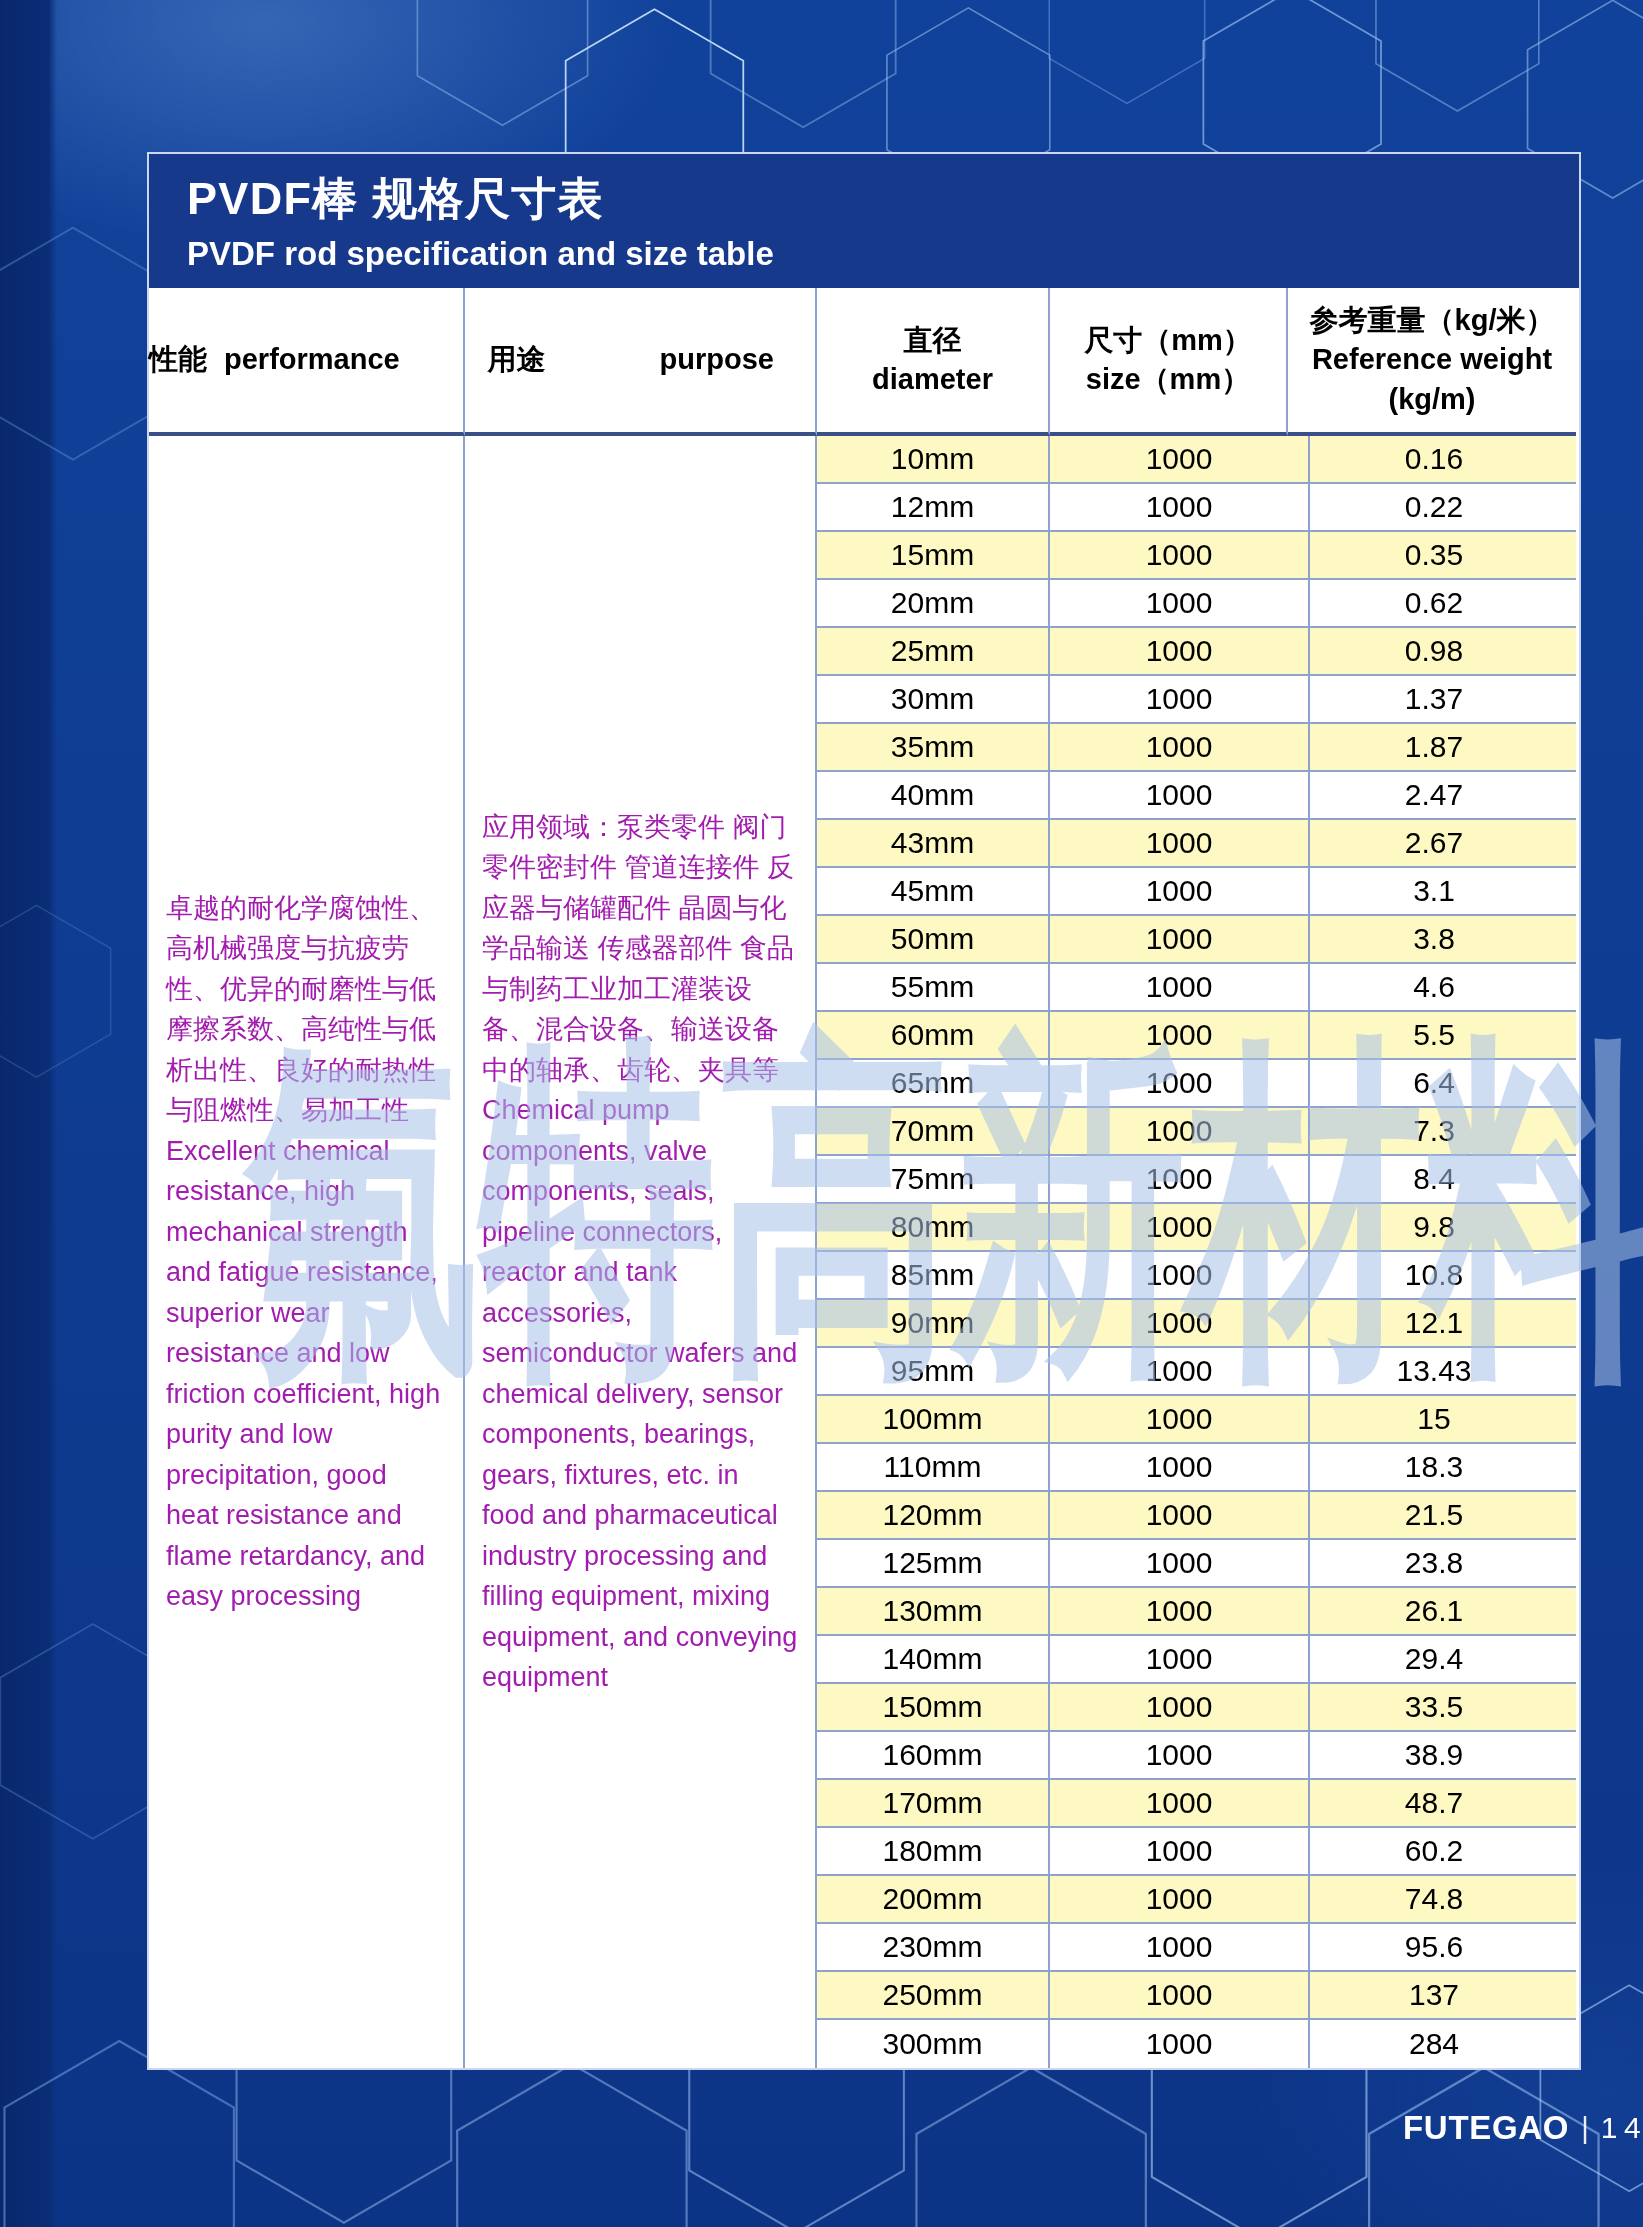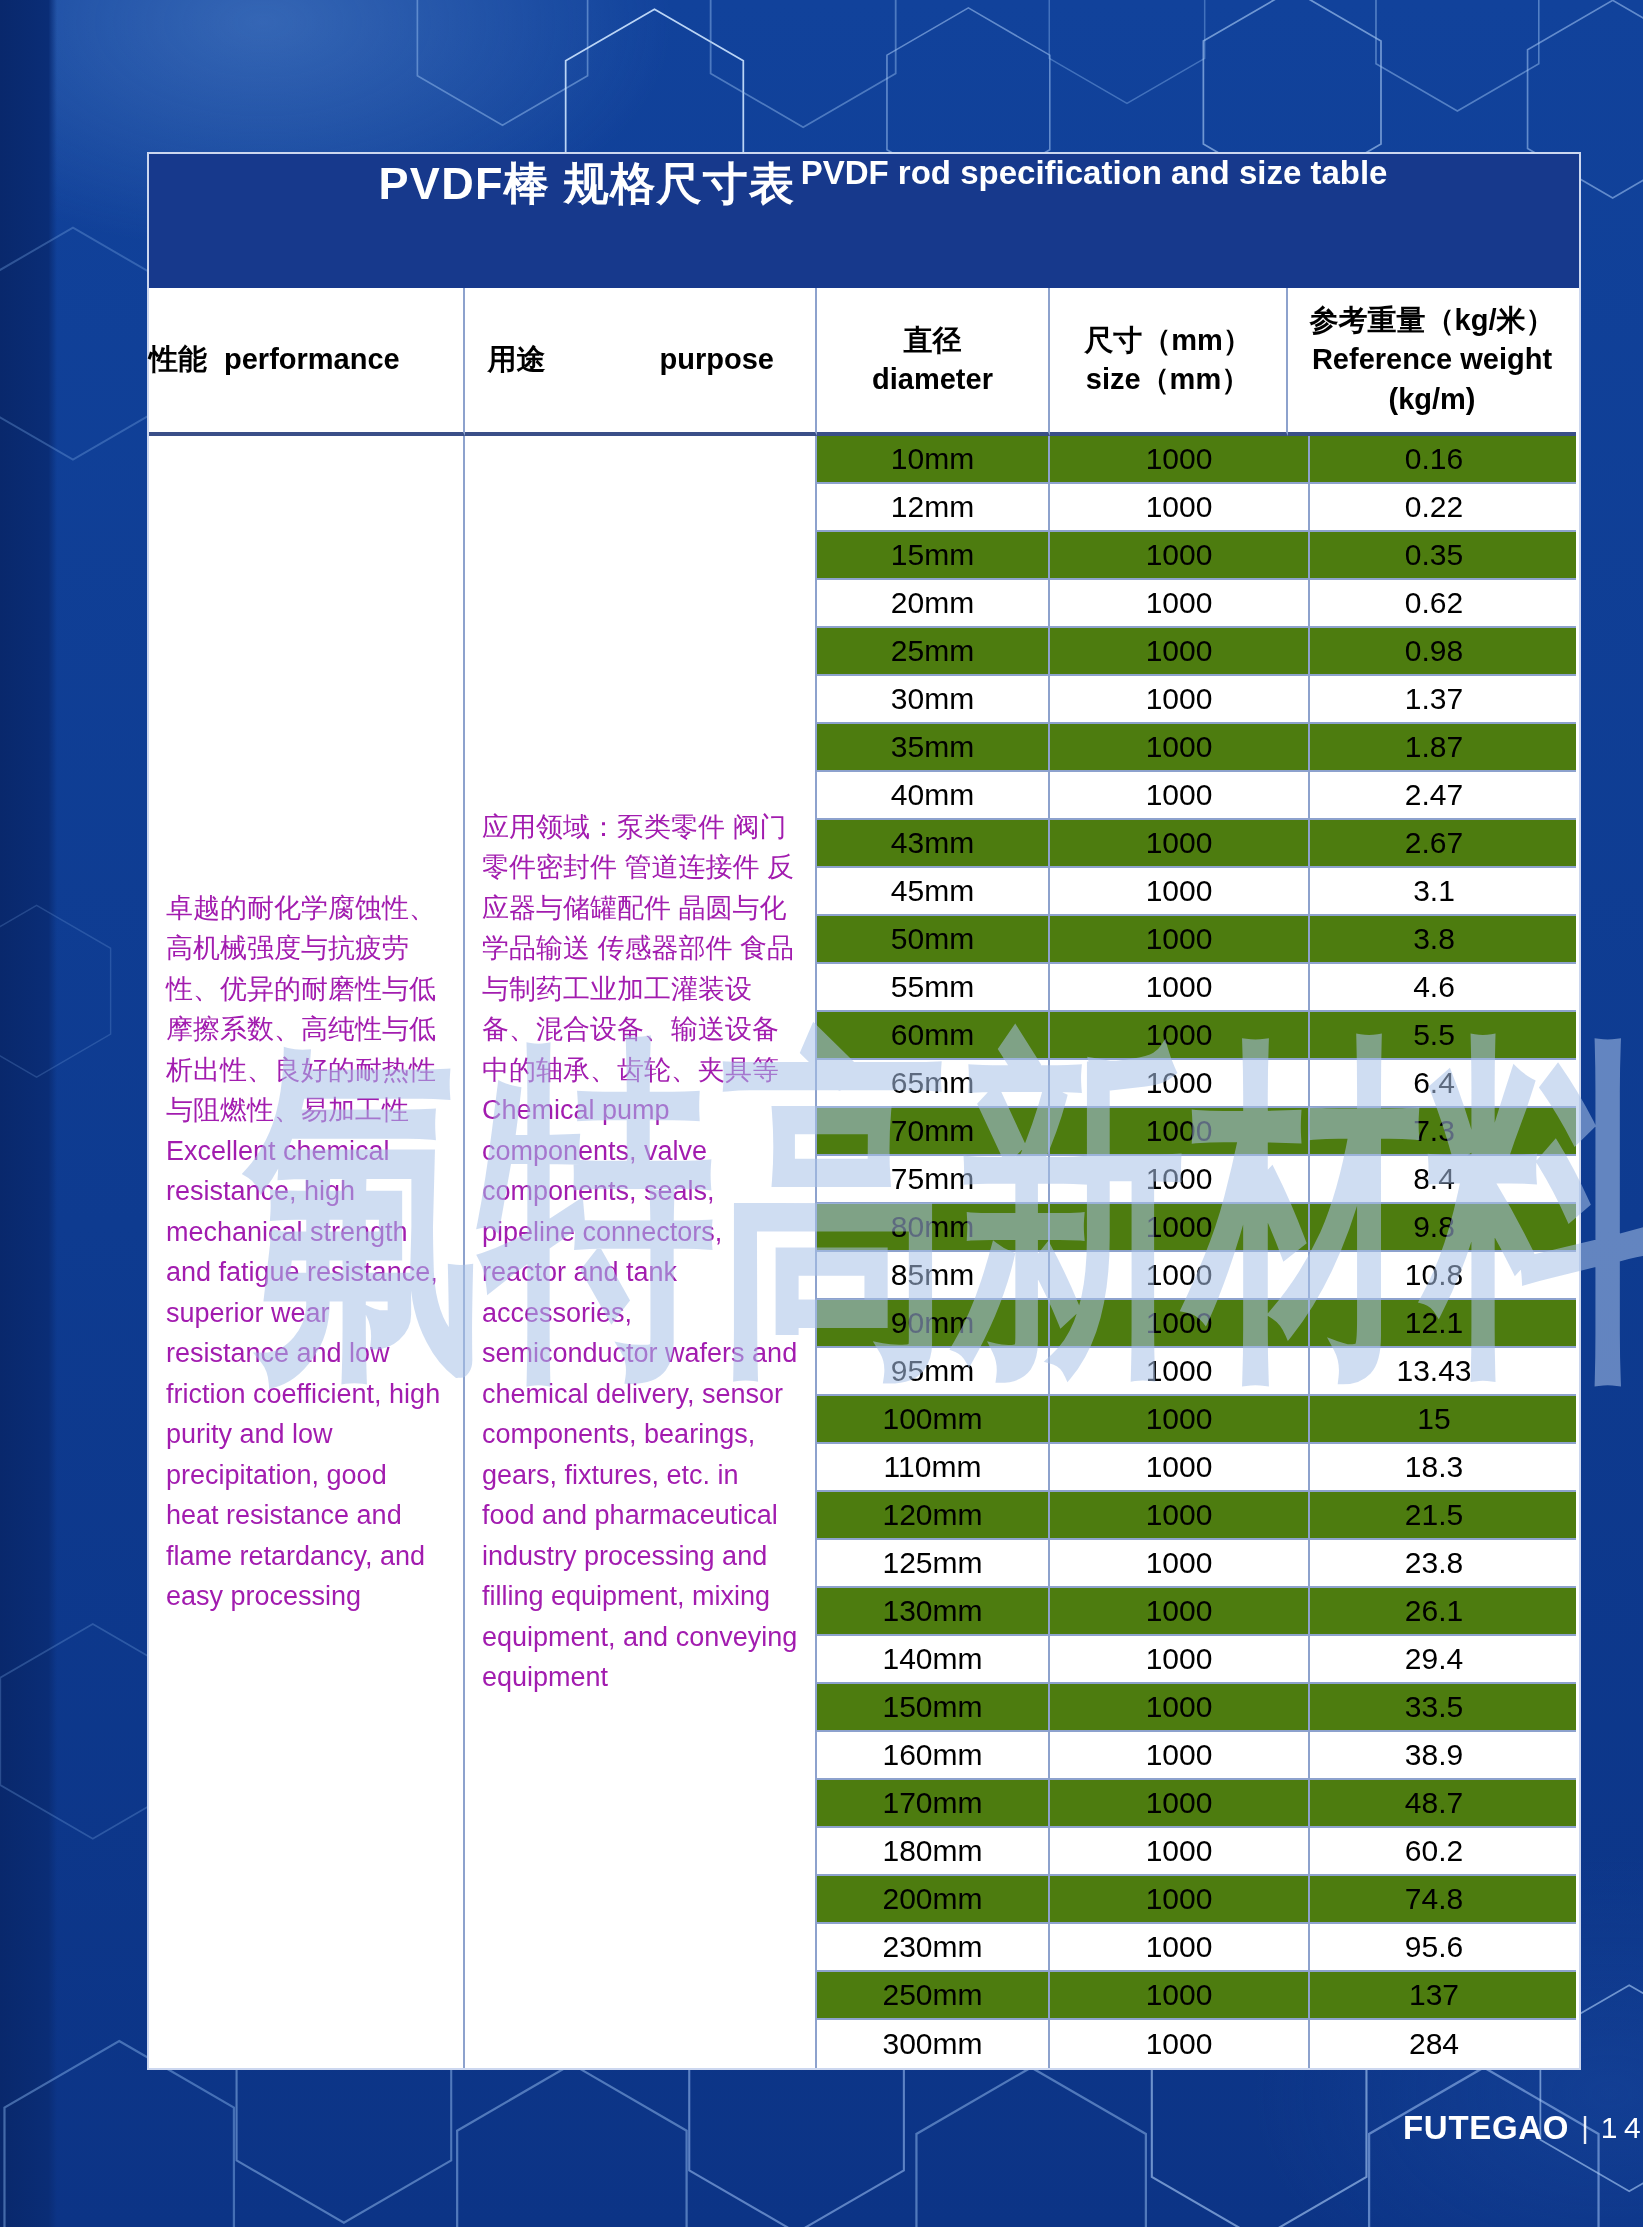--- a/index.html
+++ b/index.html
@@ -11,21 +11,21 @@
       radial-gradient(595px 397px at 98% 94%, rgba(30,80,170,.35), rgba(30,80,170,0) 60%),
       linear-gradient(180deg,#11429b 0%, #0e3b90 55%, #0c3486 100%);
   }
   .left-strip{position:absolute;left:0;top:0;width:57px;height:100%;
     background:linear-gradient(90deg,#09286c 0%, #0a2d76 85%, rgba(10,45,118,0) 100%);}
   svg.hexes{position:absolute;left:0;top:0;width:1644px;height:2227px;}
 
   
   .card{position:absolute;left:147px;top:152px;width:1430px;
     border:2px solid #ccd7ef;background:#ffffff;box-sizing:content-box;}
-  .card-header{height:134px;background:#17398c;display:flex;
+  .card-header{height:134px;background:#17398c;display:flex;flex-direction:column;
     justify-content:center;gap:5.3px;padding-left:38px;color:#fff;}
   .title{font-size:45px;font-weight:bold;letter-spacing:1.3px;}
   .subtitle{font-size:33px;font-weight:700;}
 
   
   .spec-table{display:grid;grid-template-columns:316px 352px 233px 238px 288px;
     grid-template-rows:148px auto;background:#fff;color:#000;}
   .th{box-sizing:border-box;border-right:2px solid #8da2cd;border-bottom:4px solid #3a4f88;
     display:flex;align-items:center;justify-content:center;
     font-weight:bold;font-size:29px;line-height:1.35;text-align:center;}
@@ -33,21 +33,21 @@
   .th-col{display:flex;flex-direction:column;align-items:center;justify-content:center;}
   .th1{justify-content:flex-start;gap:17px;}
   .th2{justify-content:space-between;padding:0 41px 0 22.5px;}
   .merged{box-sizing:border-box;border-right:2px solid #8da2cd;grid-row:2;
     display:flex;flex-direction:column;justify-content:center;
     padding:18.5px 17px;font-size:27px;line-height:1.5;color:#a21caf;}
   .merged .para{margin:0;}
   .rows{grid-column:3 / 6;grid-row:2;display:flex;flex-direction:column;}
   .trow{display:flex;height:48px;flex:none;box-sizing:border-box;border-bottom:2px solid #8da2cd;}
   .trow:last-child{border-bottom:none;}
-  .trow.alt{background:#4d7c0f;}
+  .trow.alt{background:#fef9c3;}
   .tcell{box-sizing:border-box;display:flex;align-items:center;justify-content:center;
     font-size:30px;color:#000;}
   .tcell.c1{width:233px;border-right:2px solid #8da2cd;}
   .tcell.c2{width:260px;border-right:2px solid #8da2cd;}
   .tcell.c3{width:248px;}
 
   
   .watermark{position:absolute;left:245px;top:1031px;font-size:357px;line-height:1;
     font-weight:bold;white-space:nowrap;color:#a9c2e8;opacity:.55;z-index:30;
     transform:scaleX(0.66);transform-origin:left top;pointer-events:none;}

